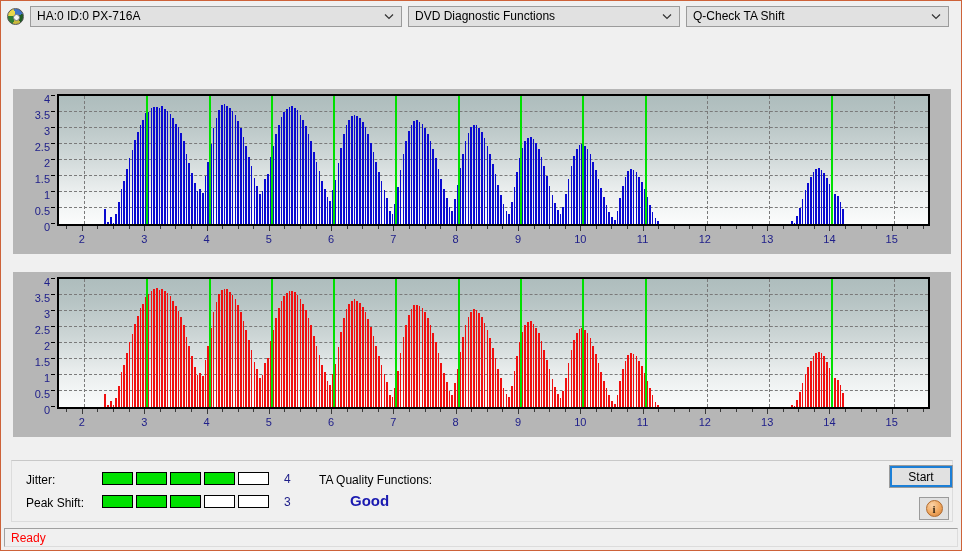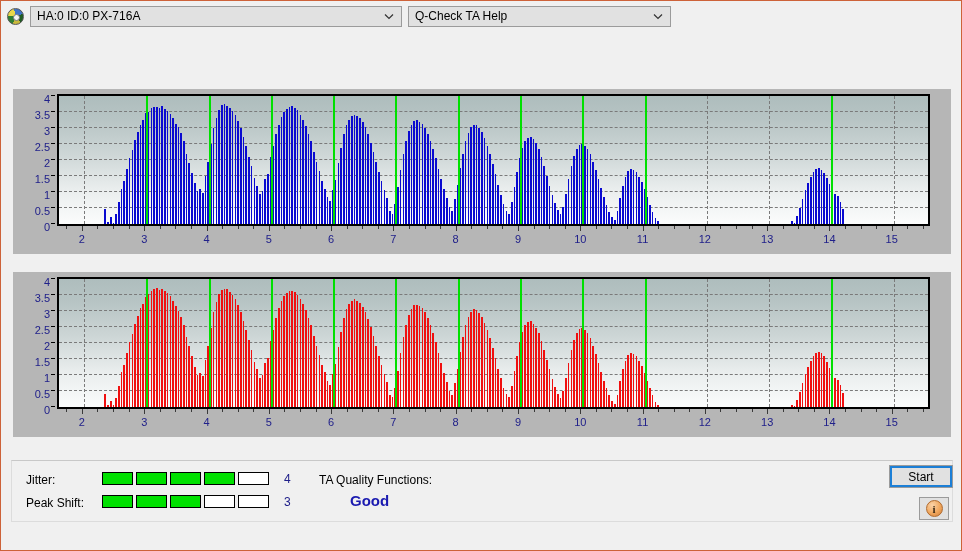--- a/index.html
+++ b/index.html
@@ -234,22 +234,30 @@
   <div class="toolbar">
     <div class="disc-icon"></div>
     <div class="combo combo-drive">
       <span>HA:0 ID:0  PX-716A</span>
       <span class="caret">
         <svg width="10" height="7" viewBox="0 0 10 7">
             <polyline points="1,1.5 5,5.5 9,1.5" fill="none" stroke="#333" stroke-width="1.2"></polyline>
           </svg>
       </span>
     </div>
+    <div class="combo combo-fn">
+      <span>DVD Diagnostic Functions</span>
+      <span class="caret">
+        <svg width="10" height="7" viewBox="0 0 10 7">
+            <polyline points="1,1.5 5,5.5 9,1.5" fill="none" stroke="#333" stroke-width="1.2"></polyline>
+          </svg>
+      </span>
+    </div>
     <div class="combo combo-test">
-      <span>Q-Check TA Help</span>
+      <span>Q-Check TA Shift</span>
       <span class="caret">
         <svg width="10" height="7" viewBox="0 0 10 7">
             <polyline points="1,1.5 5,5.5 9,1.5" fill="none" stroke="#333" stroke-width="1.2"></polyline>
           </svg>
       </span>
     </div>
   </div>
 
   <div class="chart-panel" id="chart1">
     <div class="yaxis">
@@ -986,14 +994,17 @@
 
     <div class="ta-label" style="left:307px; top:12px;">TA Quality Functions:</div>
     <div class="ta-value" style="left:338px; top:31px;">Good</div>
 
     <div class="start-btn">Start</div>
     <div class="info-btn">
       <div class="info-circle">i</div>
     </div>
   </div>
 
+  <div class="statusbar">
+    <span>Ready</span>
+  </div>
 
 </div>
 
 </body></html>

